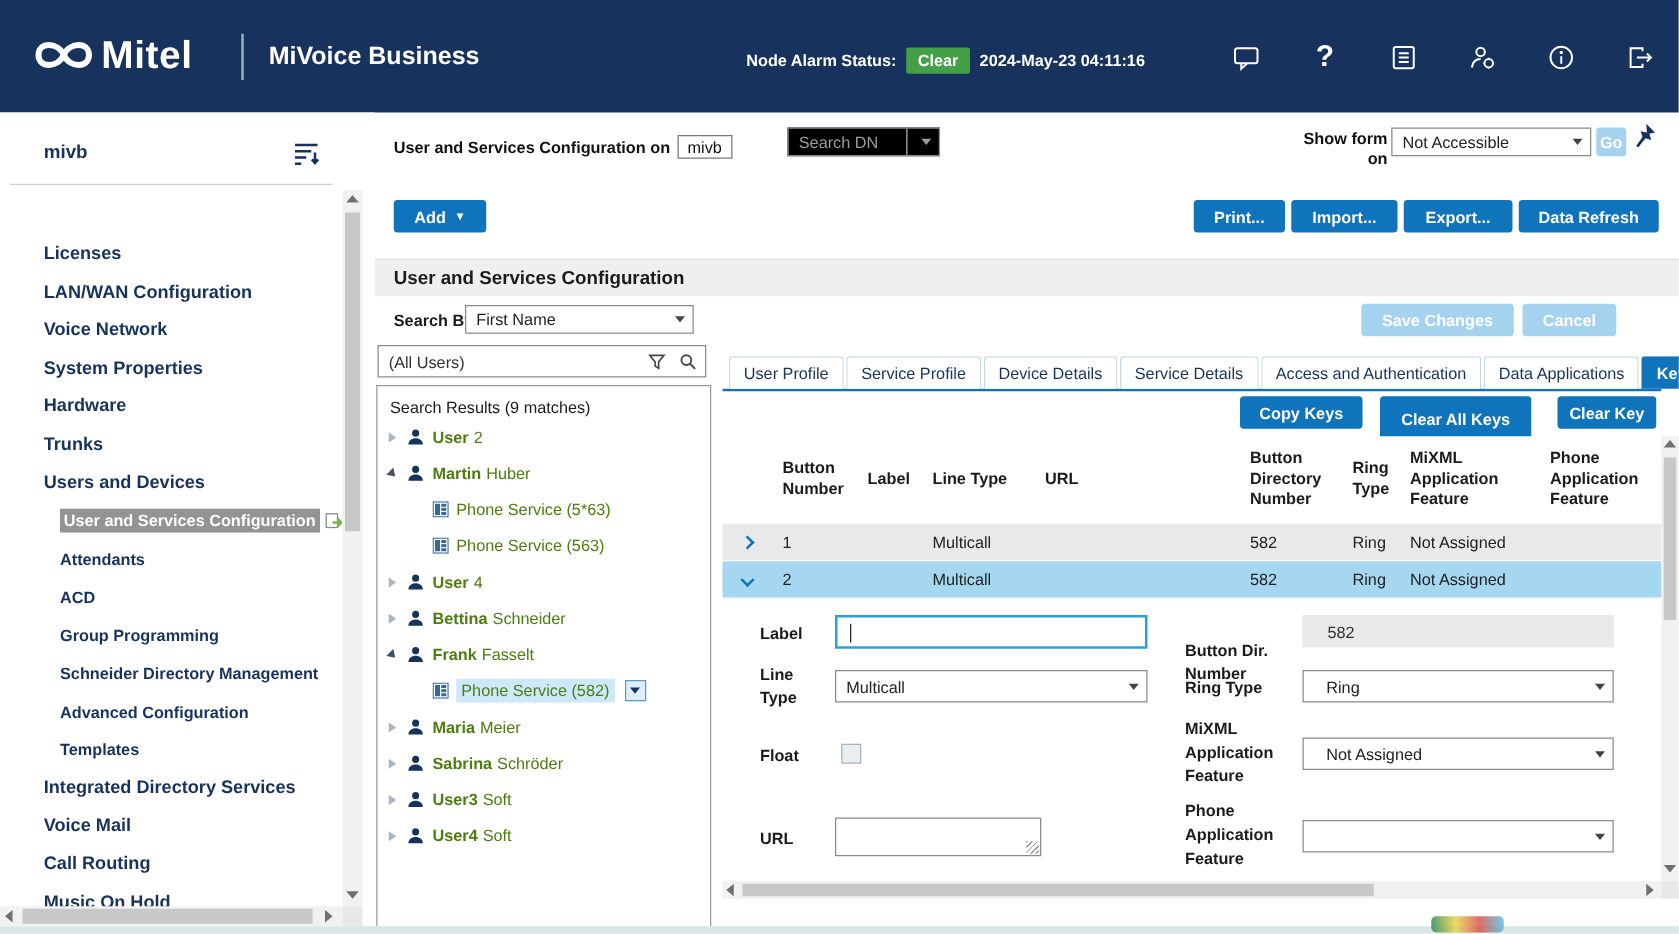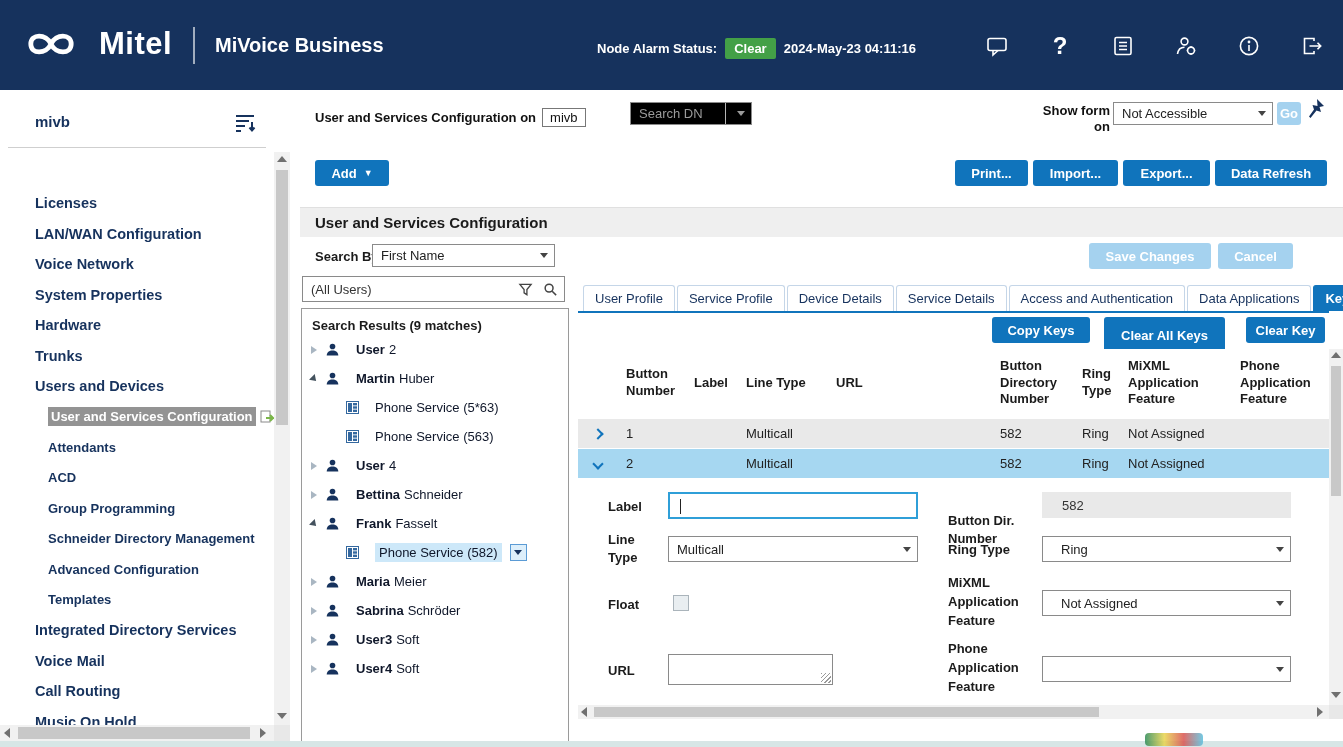--- a/index.html
+++ b/index.html
@@ -2,21 +2,21 @@
 <html><head>
 <meta charset="utf-8">
 <style>
   *{margin:0;padding:0;box-sizing:border-box}
   body{font-family:"Liberation Sans",sans-serif;font-size:13px;color:#222;background:#fff}
   #app{position:relative;width:1343px;height:747px;overflow:hidden;background:#fff}
   .abs{position:absolute}
 
   
   #hdr{position:absolute;left:0;top:0;width:1343px;height:90px;background:#16325d;color:#fff}
-  .logo{position:absolute;left:26px;top:26px;display:flex;align-items:center;gap:23px}
+  .logo{position:absolute;left:26px;top:26px;display:flex;align-items:center;gap:5px}
   .logo .word{font-size:31px;font-weight:bold;letter-spacing:.5px}
   .hdr-div{position:absolute;left:193px;top:27px;width:2px;height:37px;background:rgba(255,255,255,.6)}
   .product{position:absolute;left:215px;top:34px;font-size:20px;font-weight:bold}
   .alarm{position:absolute;left:597px;top:38px;display:flex;align-items:center;gap:8px;font-weight:bold;font-size:13px}
   .badge{background:#43a047;color:#fff;padding:3px 9px;font-weight:bold;border-radius:2px}
   .hicons{position:absolute;right:18px;top:33px;display:flex;gap:37px;align-items:center}
   .hicon{width:26px;height:26px;display:flex;align-items:center;justify-content:center;cursor:pointer;position:relative}
   .hicon svg{width:24px;height:24px;stroke:#fff;fill:none;stroke-width:1.6}
   .qmark{font-size:24px;font-weight:bold;color:#fff}
 
@@ -58,27 +58,27 @@
   .showform{position:absolute;left:1042px;top:103px;width:68px;text-align:right;font-weight:bold;line-height:1.2;color:#111}
   .band{position:absolute;left:300px;top:207px;width:1043px;height:30px;background:#efefef;
         font-weight:bold;font-size:15px;color:#1b1b1b;line-height:30px;padding-left:15px;border-top:1px solid #e0e0e0}
 
   
   .lbl-b{position:absolute;font-weight:bold;color:#1b1b1b}
   .filterbox{position:absolute;left:302px;top:276px;width:263px;height:26px;border:1px solid #8a8a8a;
              display:flex;align-items:center;padding:0 6px 0 8px;color:#333}
   .filterbox .sp{flex:1}
   .resultsbox{position:absolute;left:301px;top:308px;width:268px;height:433px;border:1px solid #9a9a9a;border-bottom:none;background:#fff}
-  .res-title{padding:9px 0 0 10px;font-weight:bold;color:#1b1b1b}
+  .res-title{padding:9px 0 0 10px;font-weight:normal;color:#1b1b1b}
   .tree{position:absolute;left:0;top:26px;width:266px}
   .titem{height:29px;display:flex;align-items:center;position:relative;cursor:pointer}
   .texp{width:0;height:0;border-top:4px solid transparent;border-bottom:4px solid transparent;border-left:6px solid #a9b6c2;margin-left:9px;flex:none}
   .texp.open{border-left-color:#44525e;transform:rotate(45deg)}
   .ticon{margin-left:8px;display:flex;flex:none}
-  .tname{margin-left:16px;font-size:13px;color:#0f172a;white-space:nowrap}
+  .tname{margin-left:6px;font-size:13px;color:#4d7c0f;white-space:nowrap}
   .tname .lname{margin-left:4px;font-weight:normal}
   .tname b{font-weight:bold}
   .svc .ticon{margin-left:44px}
   .tname.selbg{background:#cde8f9;padding:2px 4px}
   .svc-dd{margin-left:8px;width:17px;height:17px;border:1px solid #5b9bd5;background:#ddeffb;display:flex;align-items:center;justify-content:center;cursor:pointer}
   .svc-dd .tri{width:0;height:0;border-left:4px solid transparent;border-right:4px solid transparent;border-top:5px solid #16325d}
 
   
   .tabrow{position:absolute;left:578px;top:285px;width:751px;height:28px;border-bottom:2px solid #1074bc;display:flex;align-items:flex-end;padding-left:5px}
   .tab{padding:0 11px;height:26px;line-height:26px;color:#16325d;background:#fff;border:1px solid #c5d6e8;border-bottom:none;

